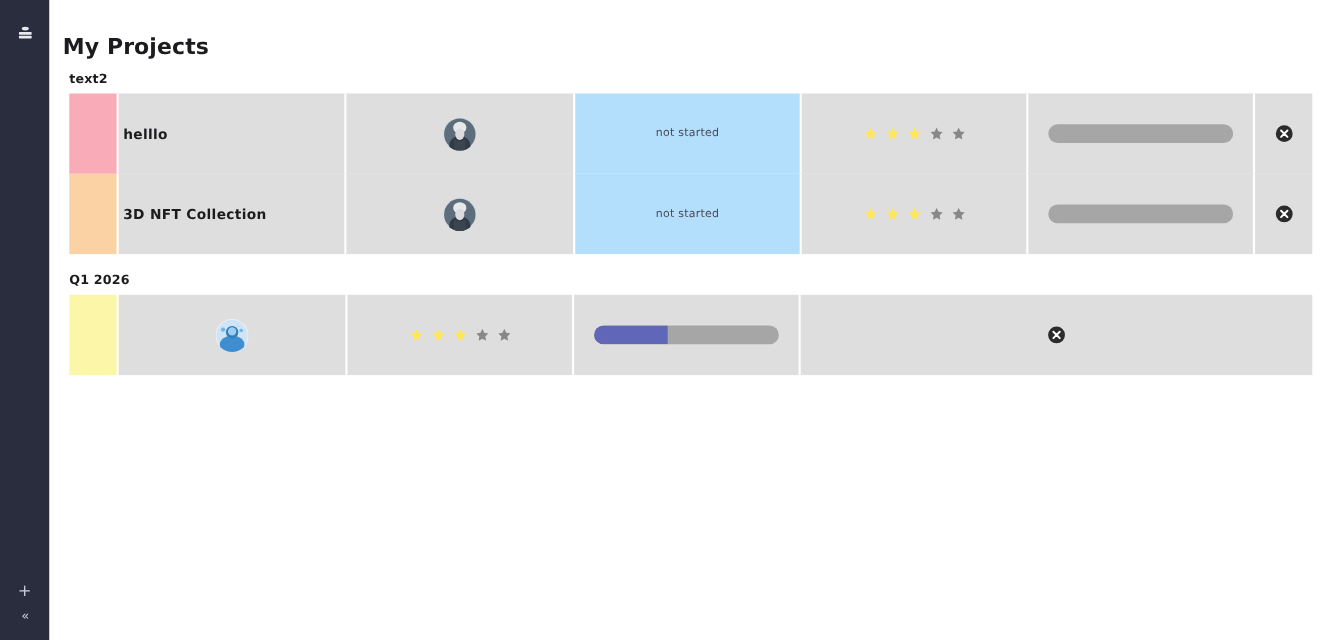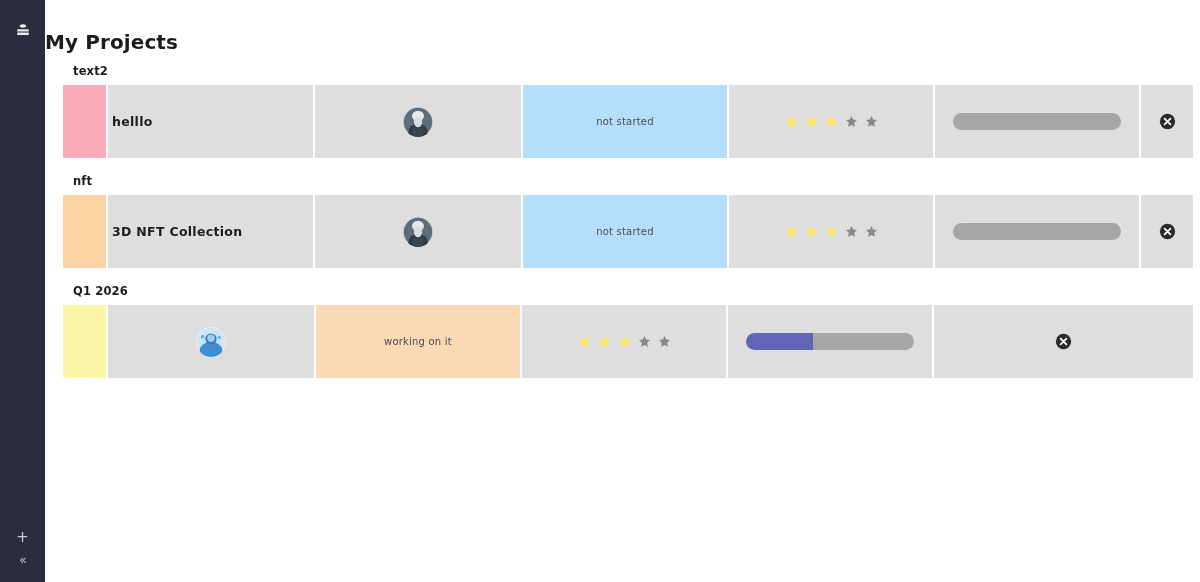--- a/index.html
+++ b/index.html
@@ -71,21 +71,21 @@
   .main {
     flex: 1 1 auto;
     height: 582px;
     background: #ffffff;
     padding: 0;
     position: relative;
   }
 
   .page-title {
     position: absolute;
-    left: 0;
+    left: 12px;
     top: 30px;
     font-size: 20px;
     font-weight: 700;
     color: #1c1c1e;
     letter-spacing: 0.1px;
   }
 
   .board {
     position: absolute;
     left: 18px;
@@ -95,21 +95,20 @@
 
   .group { margin-bottom: 0; }
 
   .group-title {
     font-size: 11.5px;
     font-weight: 700;
     color: #1c1c1e;
     margin-bottom: 7px;
     margin-top: 0;
     letter-spacing: 0.15px;
-    margin-left: 10px;
   }
   .group + .group .group-title { margin-top: 16px; }
 
   .row {
     display: flex;
     align-items: stretch;
     height: 73px;
     width: 100%;
   }
 
@@ -280,21 +279,20 @@
               <div class="delete-btn">
                 <svg viewBox="0 0 20 20" width="17" height="17">
                   <circle cx="10" cy="10" r="9" fill="#2b2b2b"></circle>
                   <path d="M6.6 6.6l6.8 6.8M13.4 6.6l-6.8 6.8" stroke="#ffffff" stroke-width="2.1" stroke-linecap="round"></path>
                 </svg>
               </div>
             </div>
           </div>
         </div>
         <div class="group">
-          <div class="group-title">nft</div>
           <div class="row">
             <div class="cell-color" style="background: rgb(251, 210, 164);"></div>
             <div class="cell cell-name">
               <span>3D NFT Collection</span>
             </div>
             <div class="cell cell-avatar">
               <div class="avatar"><svg viewBox="0 0 40 40" width="30" height="30">
                   <rect width="40" height="40" fill="#cdd4da"></rect>
                   <circle cx="20" cy="20" r="19" fill="#5d6d7c"></circle>
                   <ellipse cx="20" cy="34" rx="13" ry="12" fill="#2f3b46"></ellipse>
@@ -357,23 +355,20 @@
                   <rect width="40" height="40" fill="#eef4fb"></rect>
                   <circle cx="20" cy="20" r="19" fill="#cfe4f5"></circle>
                   <ellipse cx="20" cy="31" rx="15" ry="11" fill="#3f8fd0"></ellipse>
                   <circle cx="20" cy="16" r="7.5" fill="#2f7ec0"></circle>
                   <circle cx="20" cy="15" r="5" fill="#9ecdf0"></circle>
                   <circle cx="9" cy="13" r="2.6" fill="#6fb4e6"></circle>
                   <circle cx="31" cy="14" r="2.2" fill="#6fb4e6"></circle>
                   <circle cx="27" cy="9" r="1.4" fill="#bfe0f7"></circle>
                 </svg></div>
             </div>
-            <div class="cell cell-status" style="background: rgb(251, 217, 181);">
-              <span>working on it</span>
-            </div>
             <div class="cell cell-stars">
               <span class="star">
                 <svg viewBox="0 0 24 24">
                   <path fill="#ffe55c" d="M12 1.8l3.1 6.6 7 1-5.1 5.1 1.2 7.2L12 18.3 5.8 21.7 7 14.5 1.9 9.4l7-1z"></path>
                 </svg>
               </span>
               <span class="star">
                 <svg viewBox="0 0 24 24">
                   <path fill="#ffe55c" d="M12 1.8l3.1 6.6 7 1-5.1 5.1 1.2 7.2L12 18.3 5.8 21.7 7 14.5 1.9 9.4l7-1z"></path>
                 </svg>

